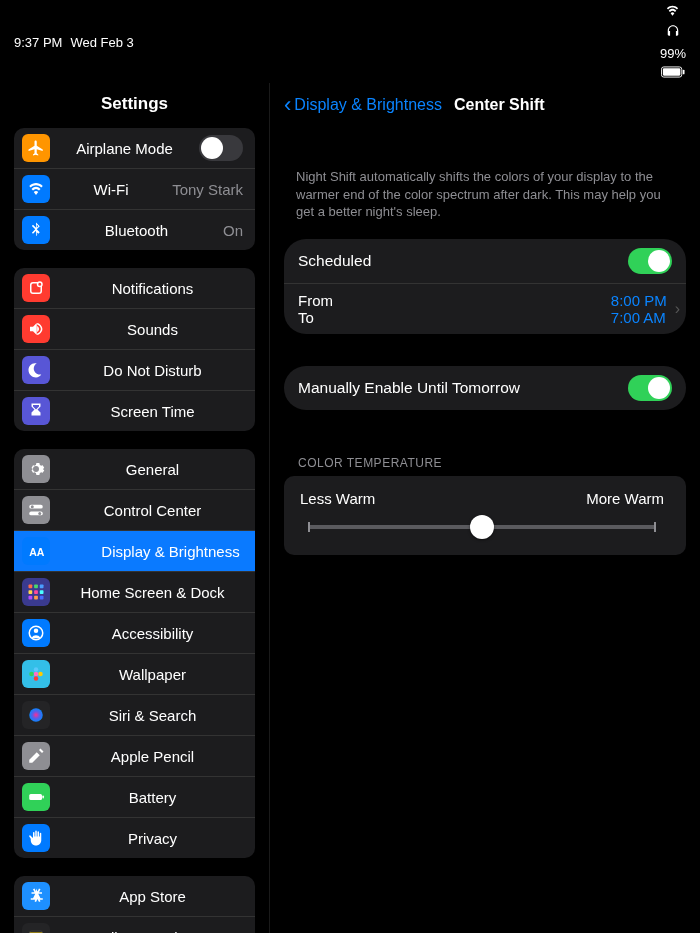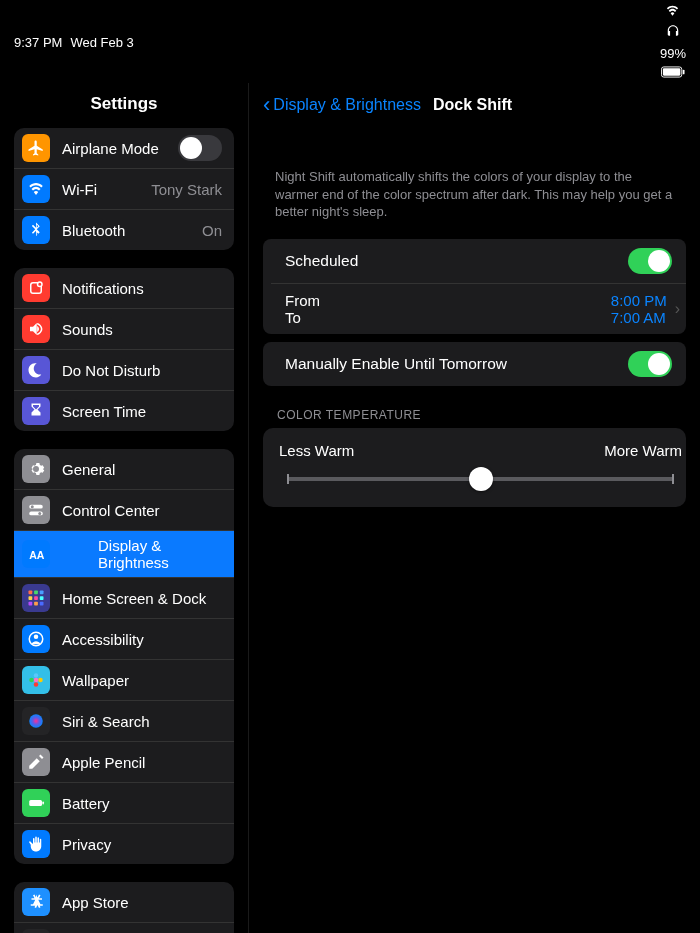--- a/index.html
+++ b/index.html
@@ -2,51 +2,51 @@
 <html><head>
 <meta charset="utf-8">
 <style>
   * { box-sizing: border-box; margin: 0; padding: 0; }
   html, body { width: 700px; height: 933px; background: #000; color: #fff; font-family: -apple-system, "Helvetica Neue", Arial, sans-serif; overflow: hidden; }
   .root { display: flex; flex-direction: column; width: 700px; height: 933px; }
   .status-bar { display: flex; justify-content: space-between; align-items: center; padding: 4px 14px 2px 14px; font-size: 13px; font-weight: 400; }
   .status-left { display: flex; gap: 8px; align-items: center; }
   .status-right { display: flex; gap: 5px; align-items: center; flex-direction: column; }
   .main-cols { display: flex; flex: 1; overflow: hidden; }
-  .sidebar { width: 249px; background: #000; border-right: 1px solid #1a1a1a; display: flex; flex-direction: column; }
+  .sidebar { width: 270px; background: #000; border-right: 1px solid #1a1a1a; display: flex; flex-direction: column; }
   .sidebar-title { text-align: center; font-size: 17px; font-weight: 600; padding: 11px 0 14px 0; }
-  .sidebar-scroll { flex: 1; overflow-y: auto; padding: 0 14px 20px 14px; }
+  .sidebar-scroll { flex: 1; overflow-y: auto; padding: 0 14px 20px 14px; text-align: center; }
   .group { background: #1c1c1e; border-radius: 10px; margin-top: 18px; overflow: hidden; }
   .group:first-child { margin-top: 0; }
   .row { display: flex; align-items: center; padding: 6px 12px 6px 8px; min-height: 38px; gap: 12px; }
   .row + .row { border-top: 1px solid #333; }
   .row.selected { background: #0a7aff; gap: 48px; }
   .row-label { flex: 1; font-size: 15px; }
   .row-detail { font-size: 15px; color: #8e8e93; }
   .icon-box { width: 28px; height: 28px; border-radius: 6px; display: flex; align-items: center; justify-content: center; flex-shrink: 0; }
   .icon-box svg { width: 18px; height: 18px; }
   .toggle { width: 44px; height: 26px; border-radius: 13px; background: #39393d; position: relative; }
   .toggle.on { background: #30d158; }
   .toggle .knob { width: 22px; height: 22px; background: #fff; border-radius: 50%; position: absolute; top: 2px; left: 2px; transition: none; }
   .toggle.on .knob { left: 20px; }
   .detail-pane { flex: 1; background: #000; display: flex; flex-direction: column; padding: 0 14px 0 14px; }
   .nav-bar { display: flex; align-items: center; gap: 6px; padding: 9px 0 10px 0; }
   .back-link { color: #0a84ff; font-size: 16px; display: flex; align-items: center; gap: 3px; cursor: pointer; }
   .nav-title { font-size: 16px; font-weight: 600; margin-left: 6px; }
   .desc-text { color: #8e8e93; font-size: 13px; line-height: 1.35; padding: 40px 12px 18px 12px; }
-  .panel { background: #1c1c1e; border-radius: 8px; overflow: hidden; margin-bottom: 8px; padding-left: 8px; }
+  .panel { background: #1c1c1e; border-radius: 22px; overflow: hidden; margin-bottom: 32px; }
   .panel-row { display: flex; align-items: center; padding: 9px 14px; min-height: 40px; }
   .panel-row + .panel-row { border-top: 1px solid #333; }
   .panel-row .pl { font-size: 15.5px; flex: 1; }
   .chev { color: #555; margin-left: 8px; font-size: 16px; }
   .sub-line { display: flex; justify-content: space-between; font-size: 15px; }
   .sub-line .sk { color: #fff; }
   .sub-line .sv { color: #0a84ff; }
   .section-header { color: #8e8e93; font-size: 12px; letter-spacing: 0.5px; padding: 14px 14px 6px 14px; text-transform: uppercase; }
-  .slider-panel { background: #1c1c1e; border-radius: 10px; padding: 14px 4px 26px 16px; }
+  .slider-panel { background: #1c1c1e; border-radius: 10px; padding: 14px 22px 26px 16px; }
   .slider-labels { display: flex; justify-content: space-between; font-size: 15px; margin-bottom: 18px; }
   .slider-track { position: relative; height: 4px; background: #5a5a5e; border-radius: 2px; margin: 0 8px; }
   .slider-tick { position: absolute; width: 2px; height: 10px; background: #8e8e93; top: -3px; }
   .slider-tick.left { left: 0; }
   .slider-tick.right { right: 0; }
   .slider-thumb { position: absolute; width: 24px; height: 24px; background: #fff; border-radius: 50%; top: 50%; transform: translate(-50%, -50%); left: 50%; box-shadow: 0 1px 3px rgba(0,0,0,0.5); }
   .chevron-back { font-size: 22px; font-weight: 300; }
   ::-webkit-scrollbar { width: 0; }
 </style>
 </head>
@@ -274,21 +274,21 @@
           </div>
         </div>
     </div>
 
     <div class="detail-pane">
       <div class="nav-bar">
         <div class="back-link">
           <span class="chevron-back">‹</span>
           <span>Display &amp; Brightness</span>
         </div>
-        <div class="nav-title">Dock Shift</div>
+        <div class="nav-title">Center Shift</div>
       </div>
 
       <div class="desc-text">Night Shift automatically shifts the colors of your display to the warmer end of the color spectrum after dark. This may help you get a better night's sleep.</div>
 
       <div class="panel">
         <div class="panel-row">
           <div class="pl">Scheduled</div>
           <div class="toggle on">
               <div class="knob"></div>
             </div>

